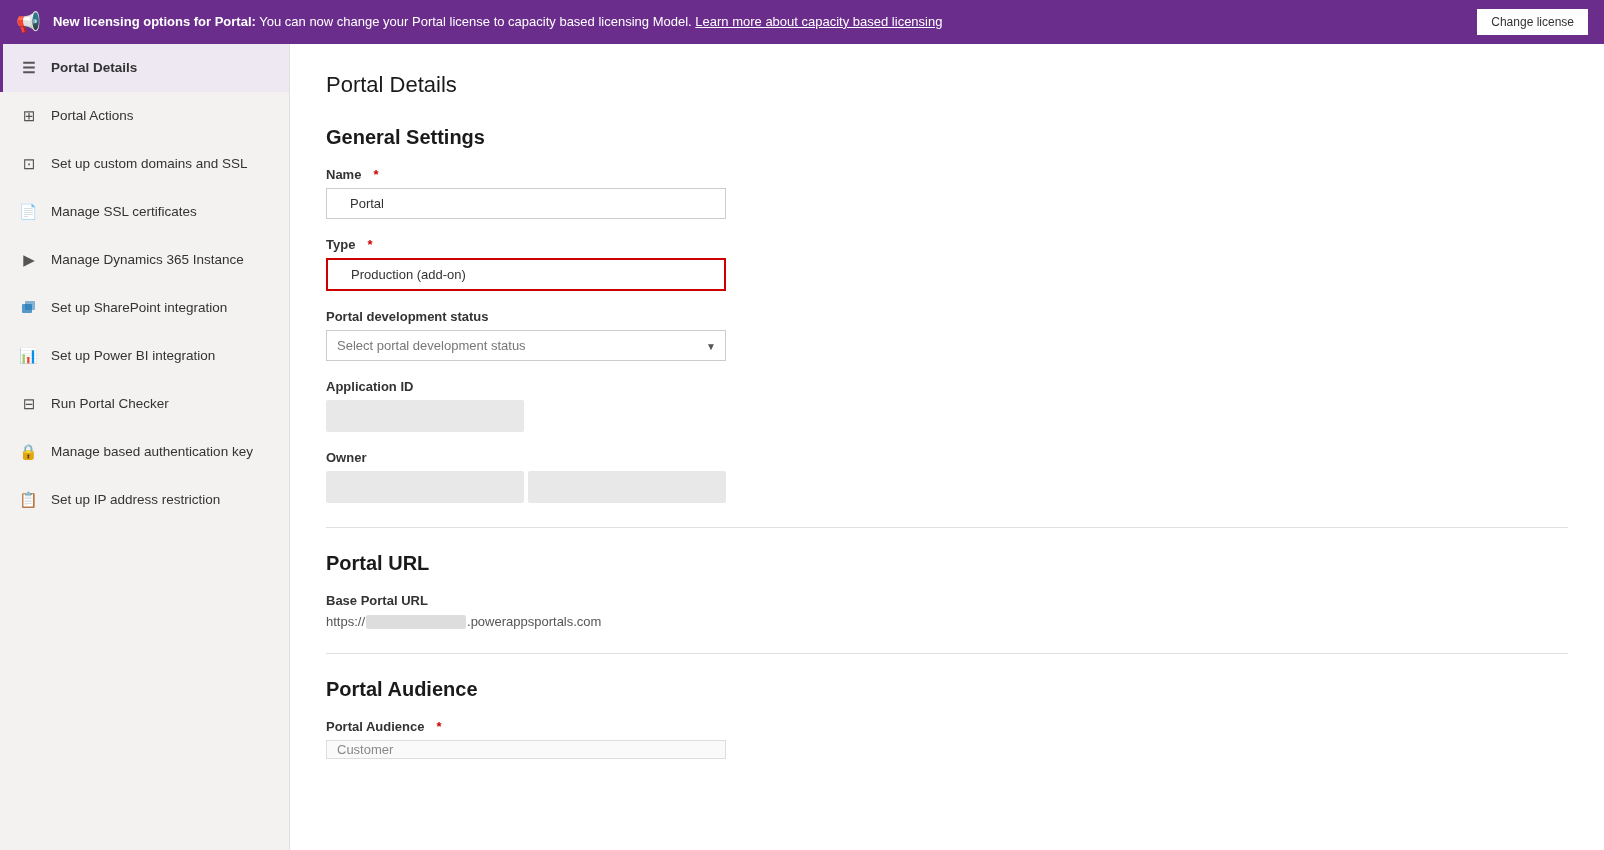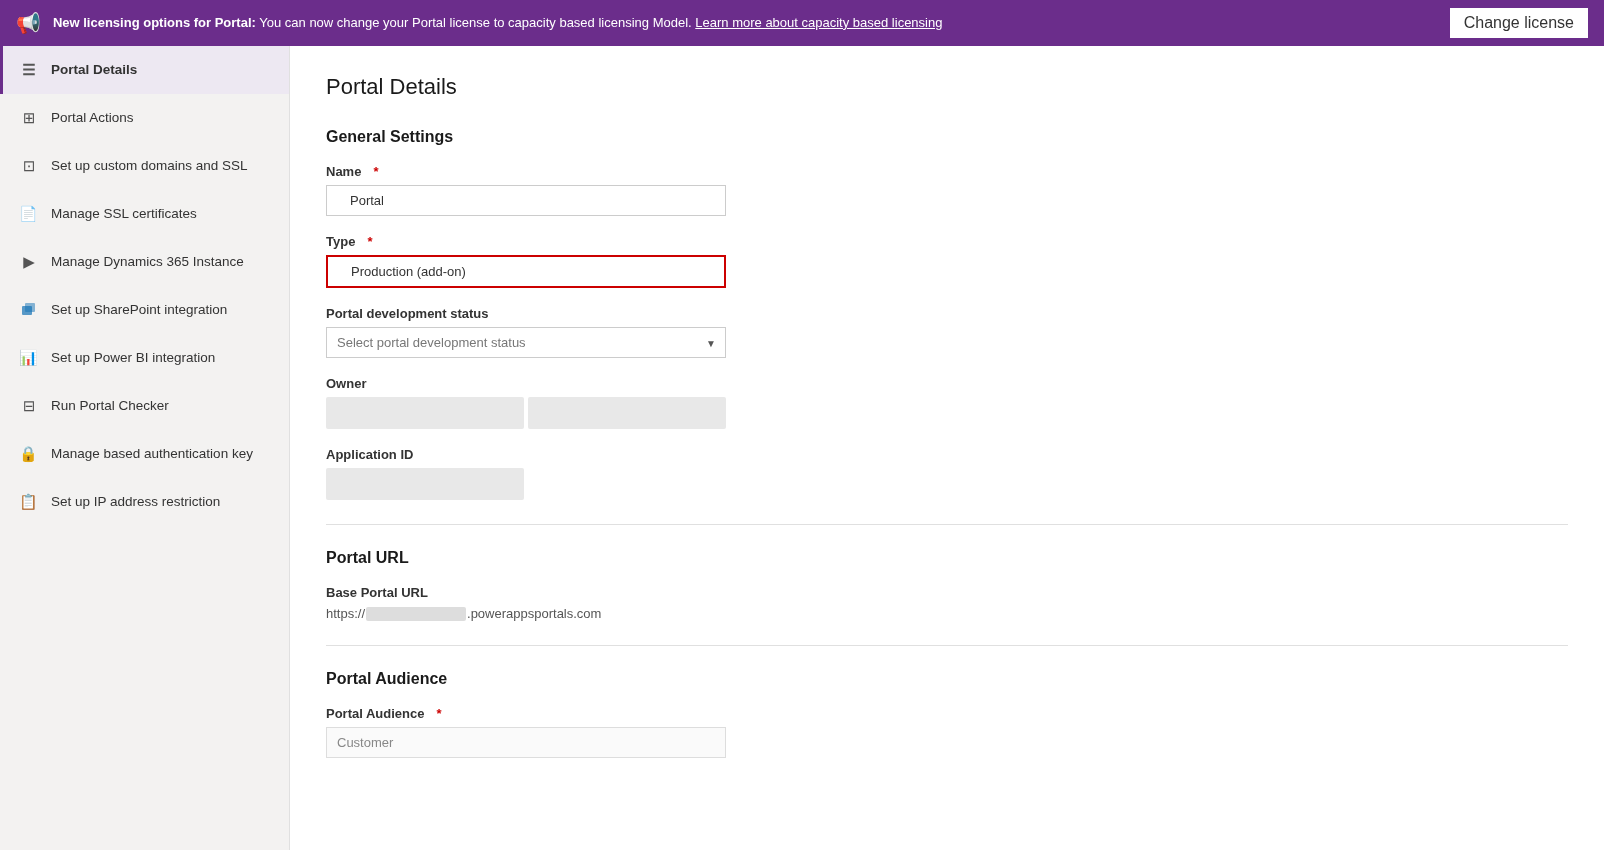--- a/index.html
+++ b/index.html
@@ -28,21 +28,21 @@
     .banner-link {
       color: white;
       text-decoration: underline;
       cursor: pointer;
     }
     .banner-button {
       background: white;
       color: #333;
       border: none;
       padding: 6px 14px;
-      font-size: 16px;
+      font-size: 12px;
       cursor: pointer;
       white-space: nowrap;
       flex-shrink: 0;
     }
 
     
     .main-layout {
       display: flex;
       flex: 1;
       overflow: hidden;
@@ -89,21 +89,21 @@
       padding: 28px 36px;
       background: white;
     }
     .page-title {
       font-size: 22px;
       font-weight: 300;
       color: #1a1a1a;
       margin-bottom: 28px;
     }
     .section-title {
-      font-size: 16px;
+      font-size: 20px;
       font-weight: 600;
       color: #1a1a1a;
       margin-bottom: 18px;
     }
     .field-group {
       margin-bottom: 18px;
     }
     .field-label {
       font-size: 13px;
       font-weight: 600;
@@ -176,21 +176,21 @@
       display: inline-block;
       width: 100px;
       height: 14px;
       background: #ddd;
       border-radius: 2px;
       vertical-align: middle;
       margin: 0 1px;
     }
     .portal-audience-input {
       width: 400px;
-      padding: 7px 10px;
+      padding: 1px 10px;
       border: 1px solid #ddd;
       font-size: 13px;
       color: #888;
       background: #fafafa;
       outline: none;
     }
     hr.section-divider {
       border: none;
       border-top: 1px solid #e0e0e0;
       margin: 24px 0;
@@ -286,35 +286,35 @@
       </div>
       <div class="select-wrapper">
         <select class="field-select">
           <option value="">Select portal development status</option>
         </select>
       </div>
     </div>
 
     <div class="field-group">
       <div class="field-label">
+        <span>Application ID</span>
+      </div>
+      <div class="skeleton-inline">
+        <div class="skeleton-bar medium"></div>
+        <div style="flex:1;"></div>
+      </div>
+    </div>
+
+    <div class="field-group">
+      <div class="field-label">
         <span>Owner</span>
       </div>
       <div class="skeleton-inline">
         <div class="skeleton-bar short"></div>
         <div class="skeleton-bar medium"></div>
-      </div>
-    </div>
-
-    <div class="field-group">
-      <div class="field-label">
-        <span>Application ID</span>
-      </div>
-      <div class="skeleton-inline">
-        <div class="skeleton-bar medium"></div>
-        <div style="flex:1;"></div>
       </div>
     </div>
 
     <hr class="section-divider">
 
     <h2 class="section-title">Portal URL</h2>
 
     <div class="field-group">
       <div class="field-label">
         <span>Base Portal URL</span>

